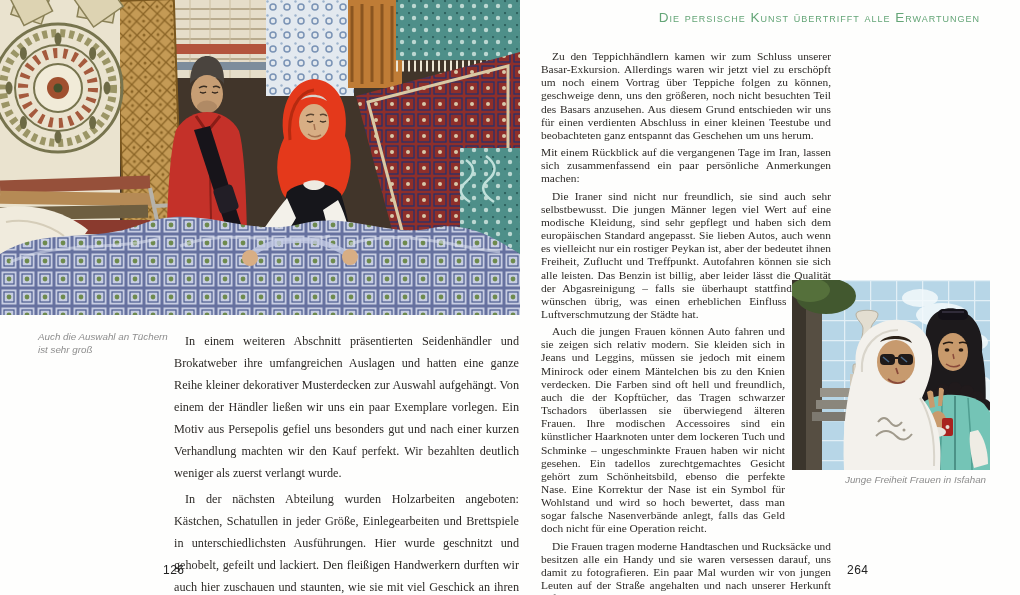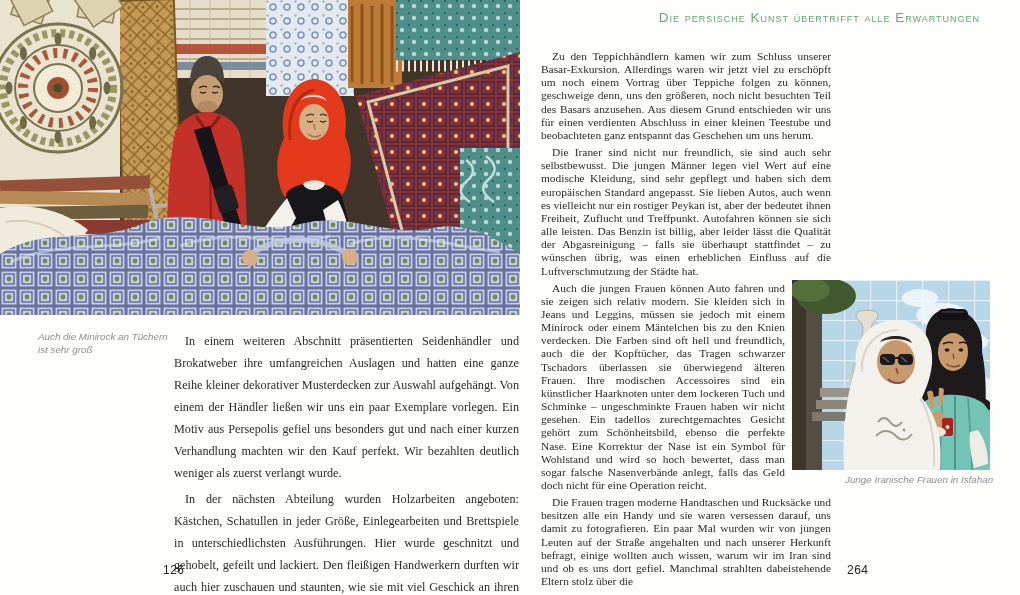--- a/index.html
+++ b/index.html
@@ -207,36 +207,37 @@
         </g>
 
         <path d="M0 254 C44 226 92 244 142 224 C196 202 248 238 300 224 C348 211 390 238 432 228 C468 220 498 240 520 254 L520 315 L0 315 Z" fill="url(#pBlue)"></path>
         <path d="M10 262 C60 240 110 252 160 238 M180 246 C230 226 280 248 330 236 M350 244 C400 228 450 246 500 252" stroke="#dfe4f0" stroke-width="3" fill="none" opacity=".55"></path>
         <path d="M246 258 C272 234 324 234 352 258" stroke="#c3cbe4" stroke-width="6" fill="none" opacity=".8"></path>
         <circle cx="250" cy="258" r="8" fill="#d8ae84"></circle>
         <circle cx="350" cy="257" r="8" fill="#d8ae84"></circle>
       </svg>
     </div>
 
-    <div class="caption" id="caption-left">Auch die Minirock an Tüchern ist sehr groß</div>
+    <div class="caption" id="caption-left">Auch die Auswahl an Tüchern ist sehr groß</div>
 
     <div class="bodytext" id="text-left">
       <p class="ind">In einem weiteren Abschnitt präsentierten Seidenhändler und Brokatweber ihre umfangreichen Auslagen und hatten eine ganze Reihe kleiner dekorativer Musterdecken zur Auswahl aufgehängt. Von einem der Händler ließen wir uns ein paar Exemplare vorlegen. Ein Motiv aus Persepolis gefiel uns besonders gut und nach einer kurzen Verhandlung machten wir den Kauf perfekt. Wir bezahlten deutlich weniger als zuerst verlangt wurde.</p>
       <p class="ind">In der nächsten Abteilung wurden Holzarbeiten angeboten: Kästchen, Schatullen in jeder Größe, Einlegearbeiten und Brettspiele in unterschiedlichsten Ausführungen. Hier wurde geschnitzt und gehobelt, gefeilt und lackiert. Den fleißigen Handwerkern durften wir auch hier zuschauen und staunten, wie sie mit viel Geschick an ihren Werkstücken arbeiteten. Noch einmal ließen wir uns auf einen Handel ein, um gute Mörser aus Marmor zu erstehen. Wir wollten sie als Mitbringsel mit nach Hause nehmen – für die Verarbeitung von Safranfäden, die ebenfalls zum Präsentpaket gehören sollten (siehe auch: Safran im Abschnitt „Die persische Küche“).</p>
     </div>
 
     <div class="pagenum" id="pn-left">126</div>
   </div>
 
   <div class="page" id="page-right">
 
     <div class="chapter-header">Die persische Kunst übertrifft alle Erwartungen</div>
 
     <div class="bodytext" id="text-right">
       <p class="ind">Zu den Teppichhändlern kamen wir zum Schluss unserer Basar-Exkursion. Allerdings waren wir jetzt viel zu erschöpft um noch einem Vortrag über Teppiche folgen zu können, geschweige denn, uns den größeren, noch nicht besuchten Teil des Basars anzusehen. Aus diesem Grund entschieden wir uns für einen verdienten Abschluss in einer kleinen Teestube und beobachteten ganz entspannt das Geschehen um uns herum.</p>
+      <p>Mit einem Rückblick auf die vergangenen Tage im Iran, lassen sich zusammenfassend ein paar persönliche Anmerkungen machen:</p>
       <p class="ind">Die Iraner sind nicht nur freundlich, sie sind auch sehr selbstbewusst. Die jungen Männer legen viel Wert auf eine modische Kleidung, sind sehr gepflegt und haben sich dem europäischen Standard angepasst. Sie lieben Autos, auch wenn es vielleicht nur ein rostiger Peykan ist, aber der bedeutet ihnen Freiheit, Zuflucht und Treffpunkt. Autofahren können sie sich alle leisten. Das Benzin ist billig, aber leider lässt die Qualität der Abgasreinigung – falls sie überhaupt stattfindet – zu wünschen übrig, was einen erheblichen Einfluss auf die Luftverschmutzung der Städte hat.</p>
       <div class="photo-spacer"></div>
       <p class="ind">Auch die jungen Frauen können Auto fahren und sie zeigen sich relativ modern. Sie kleiden sich in Jeans und Leggins, müssen sie jedoch mit einem Minirock oder einem Mäntelchen bis zu den Knien verdecken. Die Farben sind oft hell und freundlich, auch die der Kopftücher, das Tragen schwarzer Tschadors überlassen sie überwiegend älteren Frauen. Ihre modischen Accessoires sind ein künstlicher Haarknoten unter dem lockeren Tuch und Schminke – ungeschminkte Frauen haben wir nicht gesehen. Ein tadellos zurechtgemachtes Gesicht gehört zum Schönheitsbild, ebenso die perfekte Nase. Eine Korrektur der Nase ist ein Symbol für Wohlstand und wird so hoch bewertet, dass man sogar falsche Nasenverbände anlegt, falls das Geld doch nicht für eine Operation reicht.</p>
       <p class="ind">Die Frauen tragen moderne Handtaschen und Rucksäcke und besitzen alle ein Handy und sie waren versessen darauf, uns damit zu fotografieren. Ein paar Mal wurden wir von jungen Leuten auf der Straße angehalten und nach unserer Herkunft befragt, einige wollten auch wissen, warum wir im Iran sind und ob es uns dort gefiel. Manchmal strahlten dabeistehende Eltern stolz über die</p>
     </div>
 
     <div class="photo" id="photo-women">
       <svg viewBox="0 0 198 190" width="198" height="190" preserveAspectRatio="none" role="img">
         <defs>
           <pattern id="pTile" width="26" height="20" patternUnits="userSpaceOnUse">
@@ -307,18 +308,18 @@
           <line x1="91" y1="77" x2="97" y2="82" stroke="#4a6a8a" stroke-width="1.5"></line>
           <line x1="109" y1="77" x2="115" y2="82" stroke="#4a6a8a" stroke-width="1.5"></line>
           <path d="M104 88 l2 6 M96 99 q8 7 17 2" stroke="#8a4a3a" stroke-width="1.8" fill="none"></path>
           <path d="M86 142 q6 -8 12 0 q6 8 12 0 M84 156 q10 -10 20 0 q8 8 16 -2" stroke="#a09a8c" stroke-width="2" fill="none"></path>
           <circle cx="112" cy="150" r="1.5" fill="#a09a8c"></circle>
           <path d="M186 150 C192 158 196 170 196 184 L182 188 C178 172 177 160 178 152 Z" fill="#efece4"></path>
         </g>
       </svg>
     </div>
 
-    <div class="caption" id="caption-right">Junge Iranische Frauen in Isfahan</div>
+    <div class="caption" id="caption-right">Junge Freiheit Frauen in Isfahan</div>
 
     <div class="pagenum" id="pn-right">264</div>
   </div>
 
 </div>
 
 </body></html>

